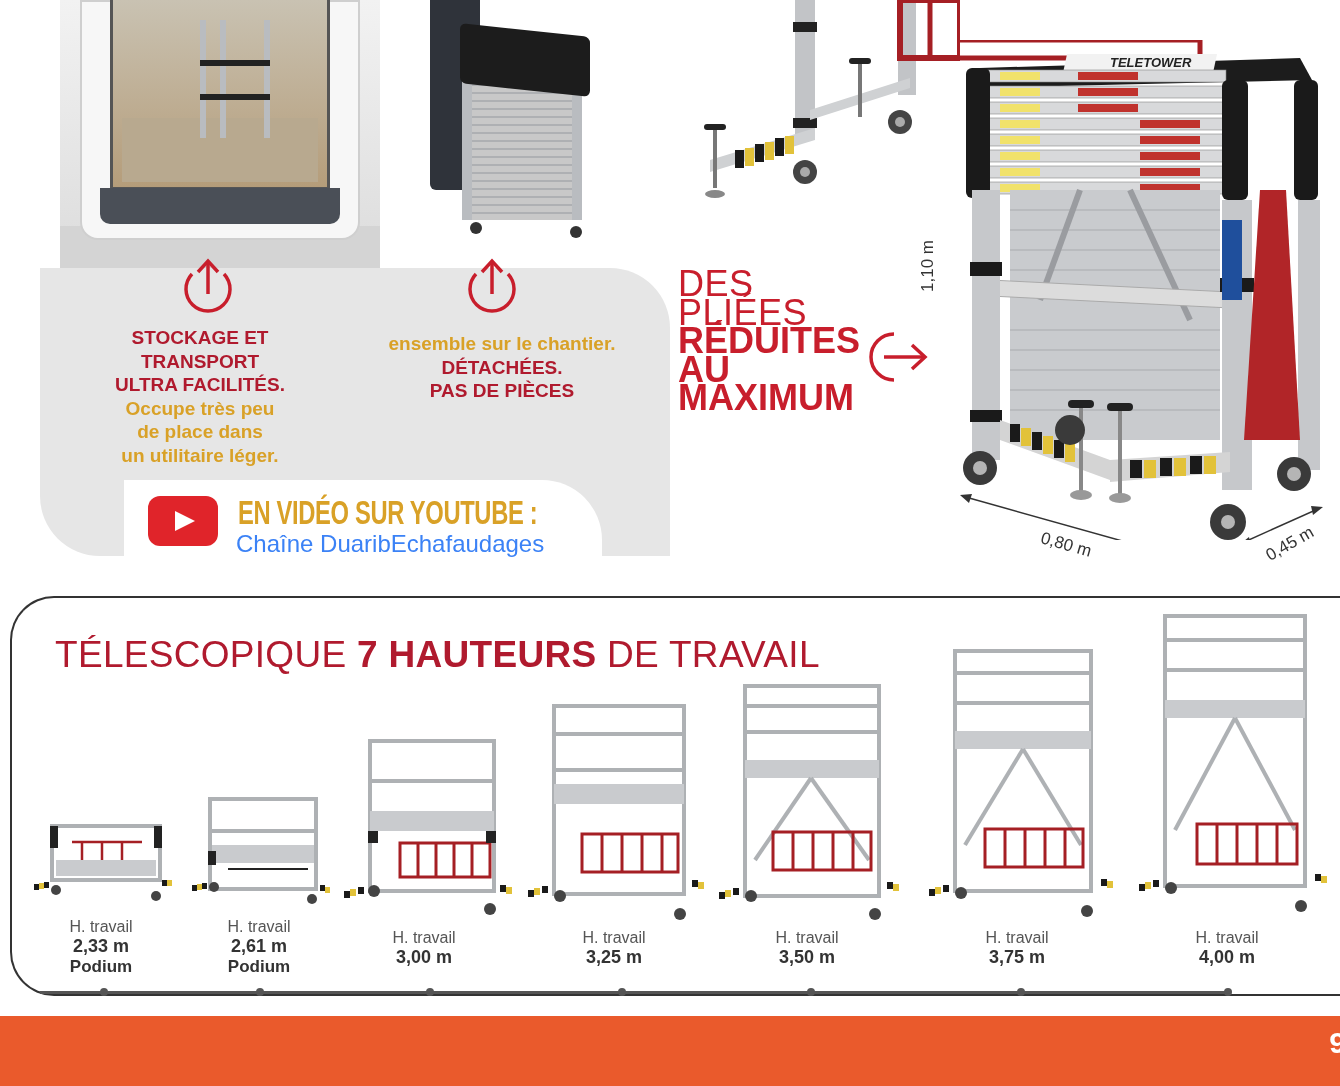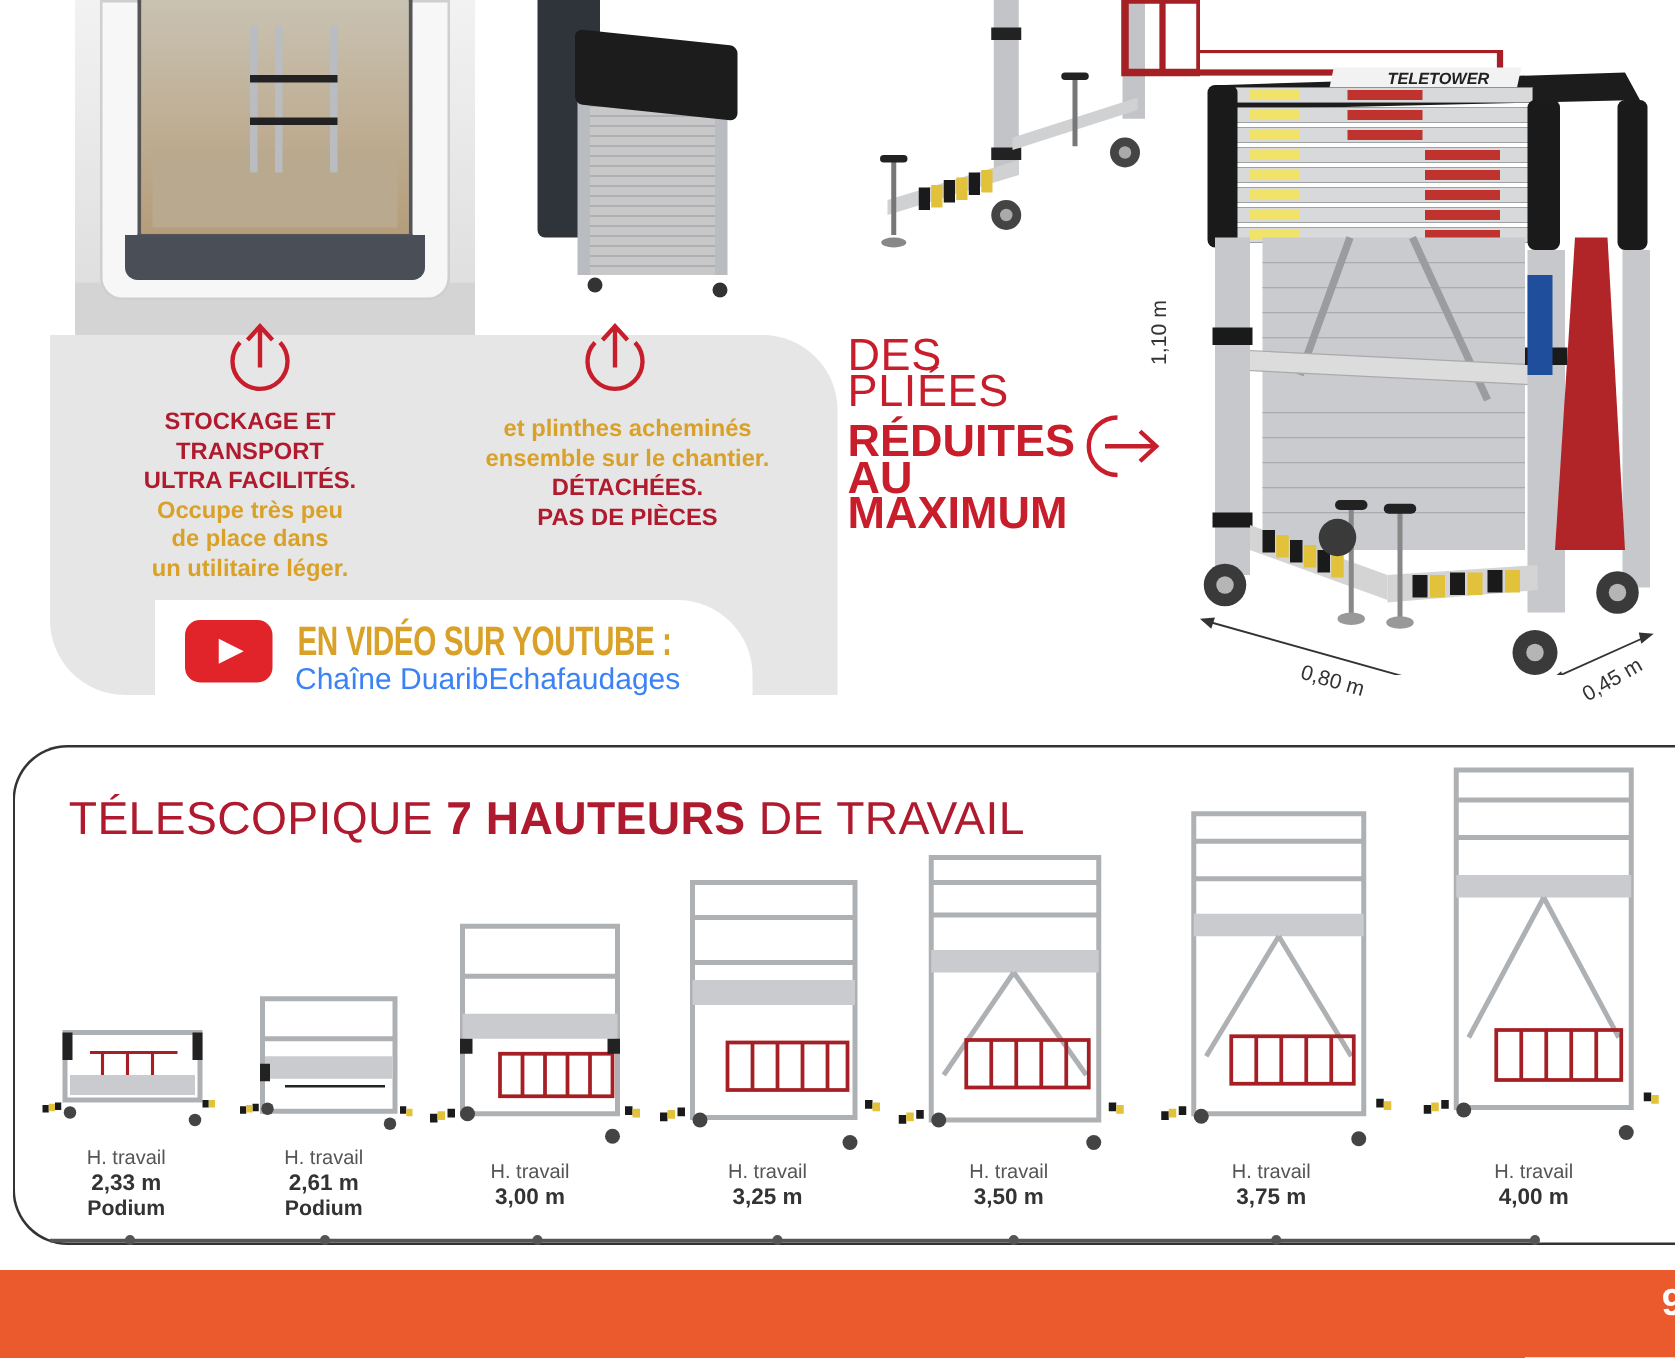--- a/index.html
+++ b/index.html
@@ -130,35 +130,34 @@
 <div class="feature f1">
   <div class="red">STOCKAGE ET</div>
   <div class="red">TRANSPORT</div>
   <div class="red">ULTRA FACILITÉS.</div>
   <div class="gold">Occupe très peu</div>
   <div class="gold">de place dans</div>
   <div class="gold">un utilitaire léger.</div>
 </div>
 
 <div class="feature f2">
-  <div class="gold">et plinthes acheminés</div>
   <div class="gold">ensemble sur le chantier.</div>
   <div class="red">DÉTACHÉES.</div>
   <div class="red">PAS DE PIÈCES</div>
 </div>
 
 <div class="yt-box"></div>
 <div class="yt-icon"></div>
 <div class="yt-title">EN VIDÉO SUR YOUTUBE :</div>
 <div class="yt-channel">Chaîne DuaribEchafaudages</div>
 
 <div class="dims">
   <div class="light">DES</div>
   <div class="light">PLIÉES</div>
-  <div class="b" style="padding-right:14px;margin-top:12px;">RÉDUITES</div>
+  <div class="b" style="padding-right:14px;">RÉDUITES</div>
   <div class="b">AU MAXIMUM</div>
 </div>
 <svg class="out-icon" viewBox="0 0 64 62">
   <path d="M26 8 A23 23 0 1 0 26 54" fill="none" stroke="#c81e2c" stroke-width="3.5"></path>
   <line x1="16" y1="31" x2="56" y2="31" stroke="#c81e2c" stroke-width="3.5"></line>
   <polyline points="44,19 57,31 44,43" fill="none" stroke="#c81e2c" stroke-width="3.5"></polyline>
 </svg>
 
 <svg class="folded" viewBox="0 0 380 500">
 

